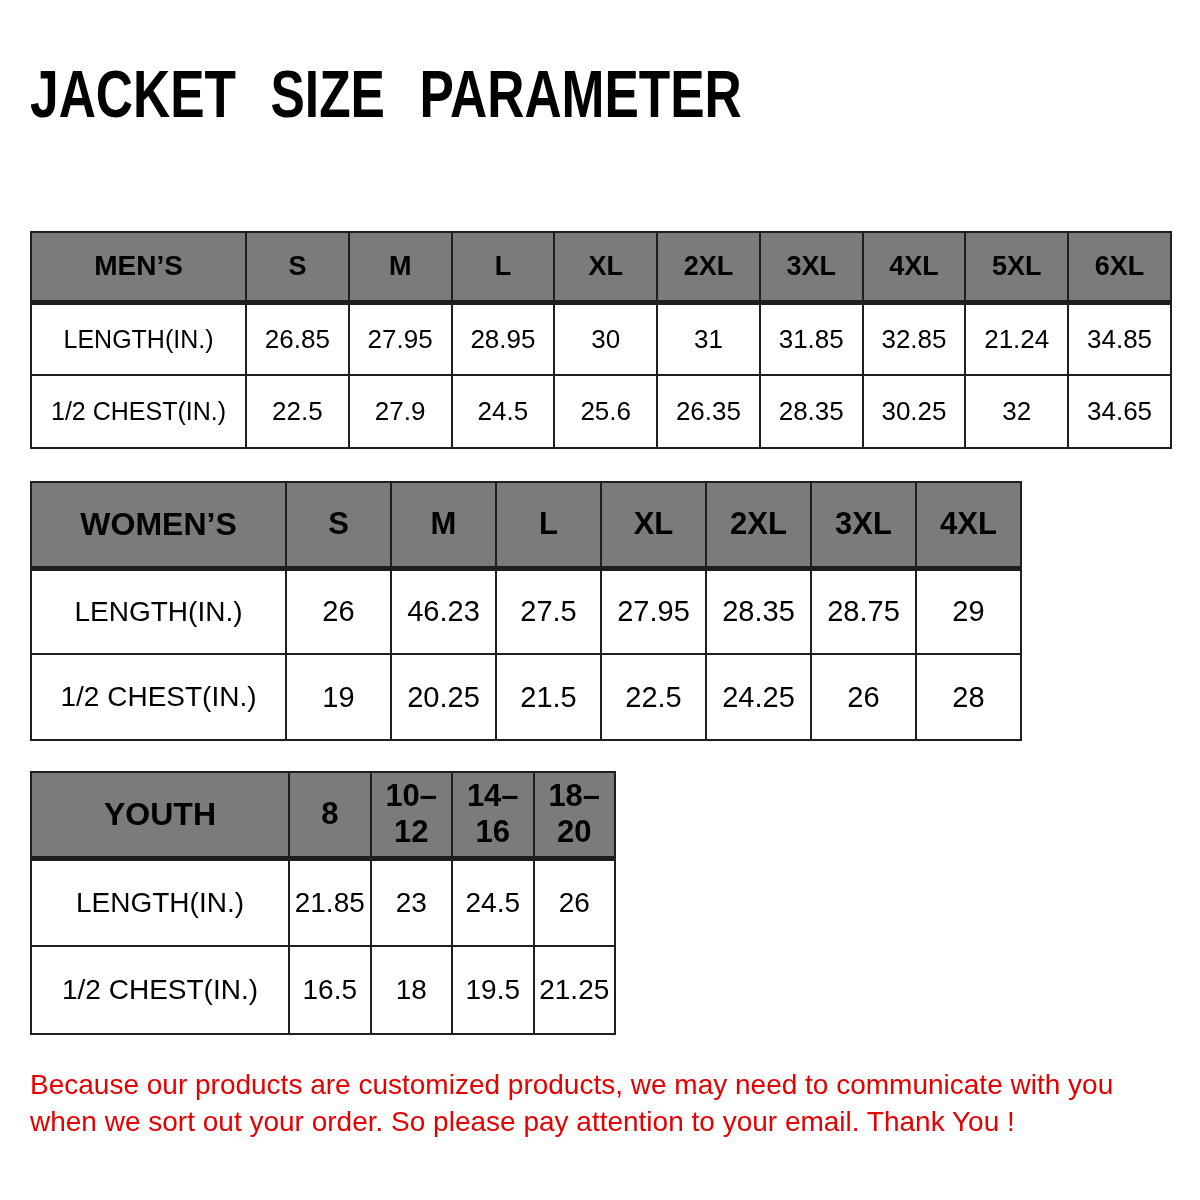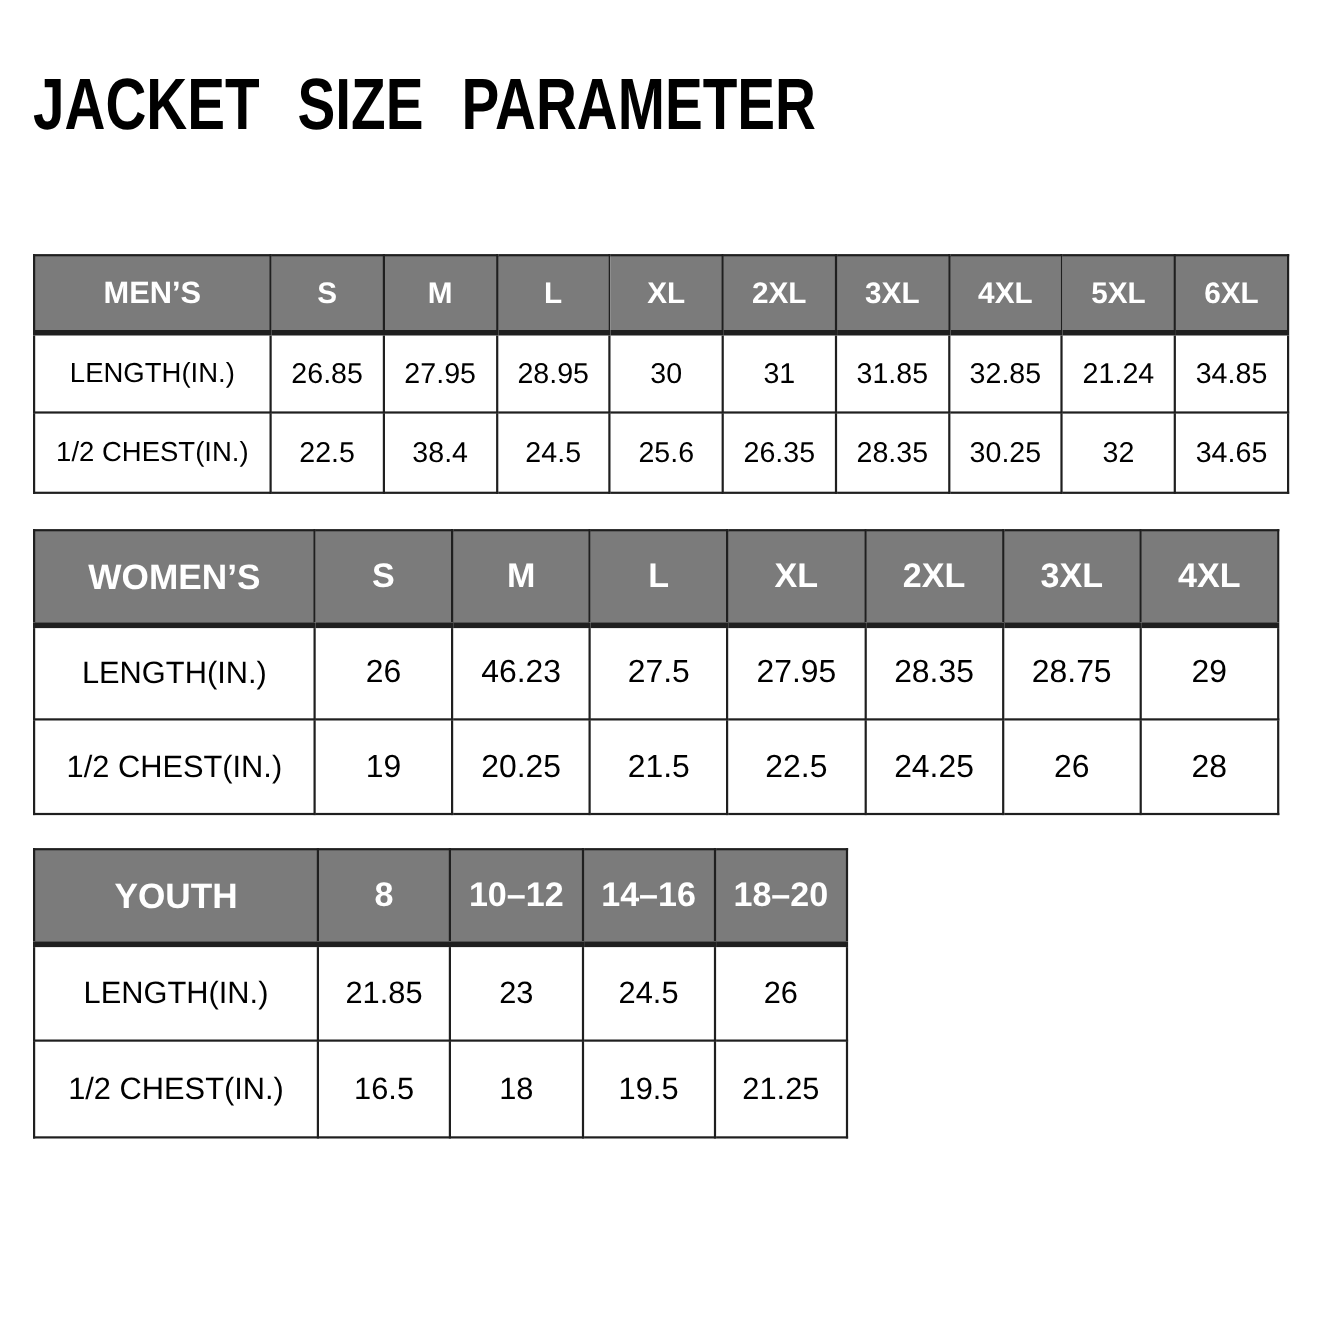--- a/index.html
+++ b/index.html
@@ -43,41 +43,41 @@
   }
   .size-table th, .size-table td {
     border: 2px solid #1f1f1f;
     text-align: center;
     vertical-align: middle;
     padding: 0;
     overflow: hidden;
   }
   .size-table thead th {
     background: #7b7b7b;
-    color: #ffffff;
+    color: #000000;
     border-bottom-width: 5px;
   }
   
   .table-mens { left: 30px; top: 197px; width: 1142px; }
   .table-mens thead tr { height: 70px; }
   .table-mens tbody tr { height: 73px; }
   .table-mens thead th { font-size: 27px; font-weight: bold; }
   .table-mens .corner-cell { font-size: 28px; }
   .table-mens tbody td { font-size: 26px; }
   .table-mens tbody .row-label { font-size: 25px; }
   
-  .table-womens { left: 30px; top: 447px; width: 1133px; padding-left: 45px; }
+  .table-womens { left: 30px; top: 447px; width: 992px; padding-left: 45px; }
   .table-womens thead tr { height: 86px; }
   .table-womens tbody tr { height: 86px; }
   .table-womens thead th { font-size: 31px; font-weight: bold; }
   .table-womens .corner-cell { font-size: 32px; }
   .table-womens tbody td { font-size: 29px; }
   .table-womens tbody .row-label { font-size: 28px; }
   
-  .table-youth { left: 30px; top: 737px; width: 741px; }
+  .table-youth { left: 30px; top: 737px; width: 586px; }
   .table-youth thead tr { height: 86px; }
   .table-youth tbody tr { height: 88px; }
   .table-youth thead th { font-size: 31px; font-weight: bold; }
   .table-youth .corner-cell { font-size: 32px; }
   .table-youth tbody td { font-size: 28px; }
   .table-youth tbody .row-label { font-size: 28px; }
 
   .footer-para1 {
     position: absolute;
     left: 30px;
@@ -141,21 +141,21 @@
         <td>30</td>
         <td>31</td>
         <td>31.85</td>
         <td>32.85</td>
         <td>21.24</td>
         <td>34.85</td>
       </tr>
       <tr>
         <td class="row-label">1/2 CHEST(IN.)</td>
         <td>22.5</td>
-        <td>38.4</td>
+        <td>27.9</td>
         <td>24.5</td>
         <td>25.6</td>
         <td>26.35</td>
         <td>28.35</td>
         <td>30.25</td>
         <td>32</td>
         <td>34.65</td>
       </tr>
     </tbody>
   </table>
@@ -235,14 +235,15 @@
       <tr>
         <td class="row-label">1/2 CHEST(IN.)</td>
         <td>16.5</td>
         <td>18</td>
         <td>19.5</td>
         <td>21.25</td>
       </tr>
     </tbody>
   </table>
 
+  <p class="footer-para1">Because our products are customized products, we may need to communicate with you when we sort out your order. So please pay attention to your email. Thank You !</p>
 
 </div>
 
 </body></html>

